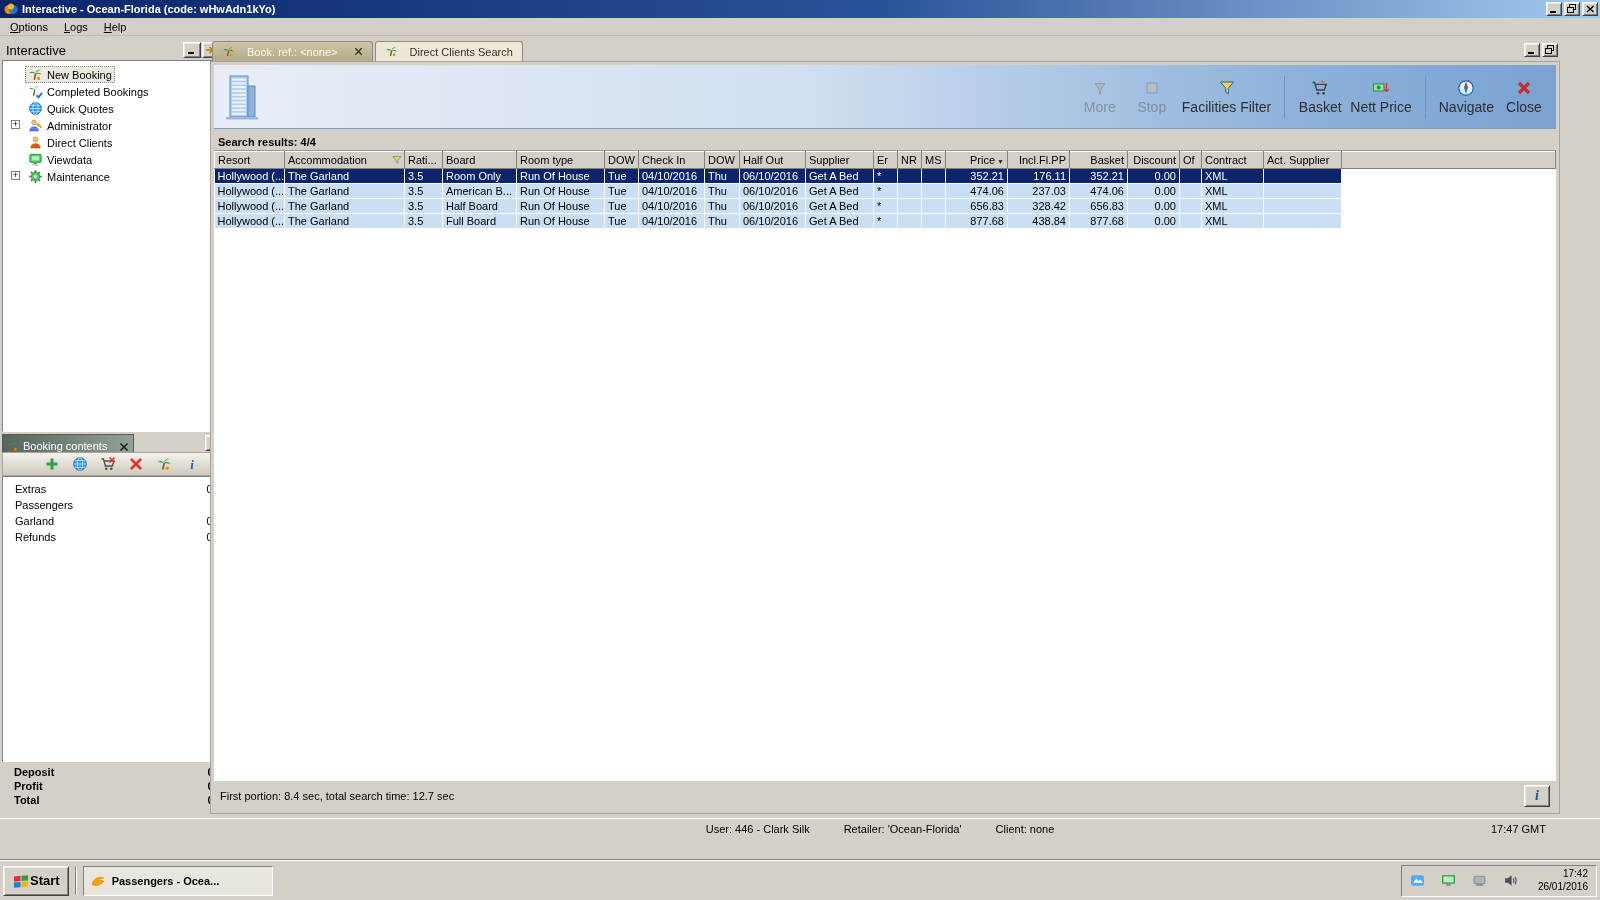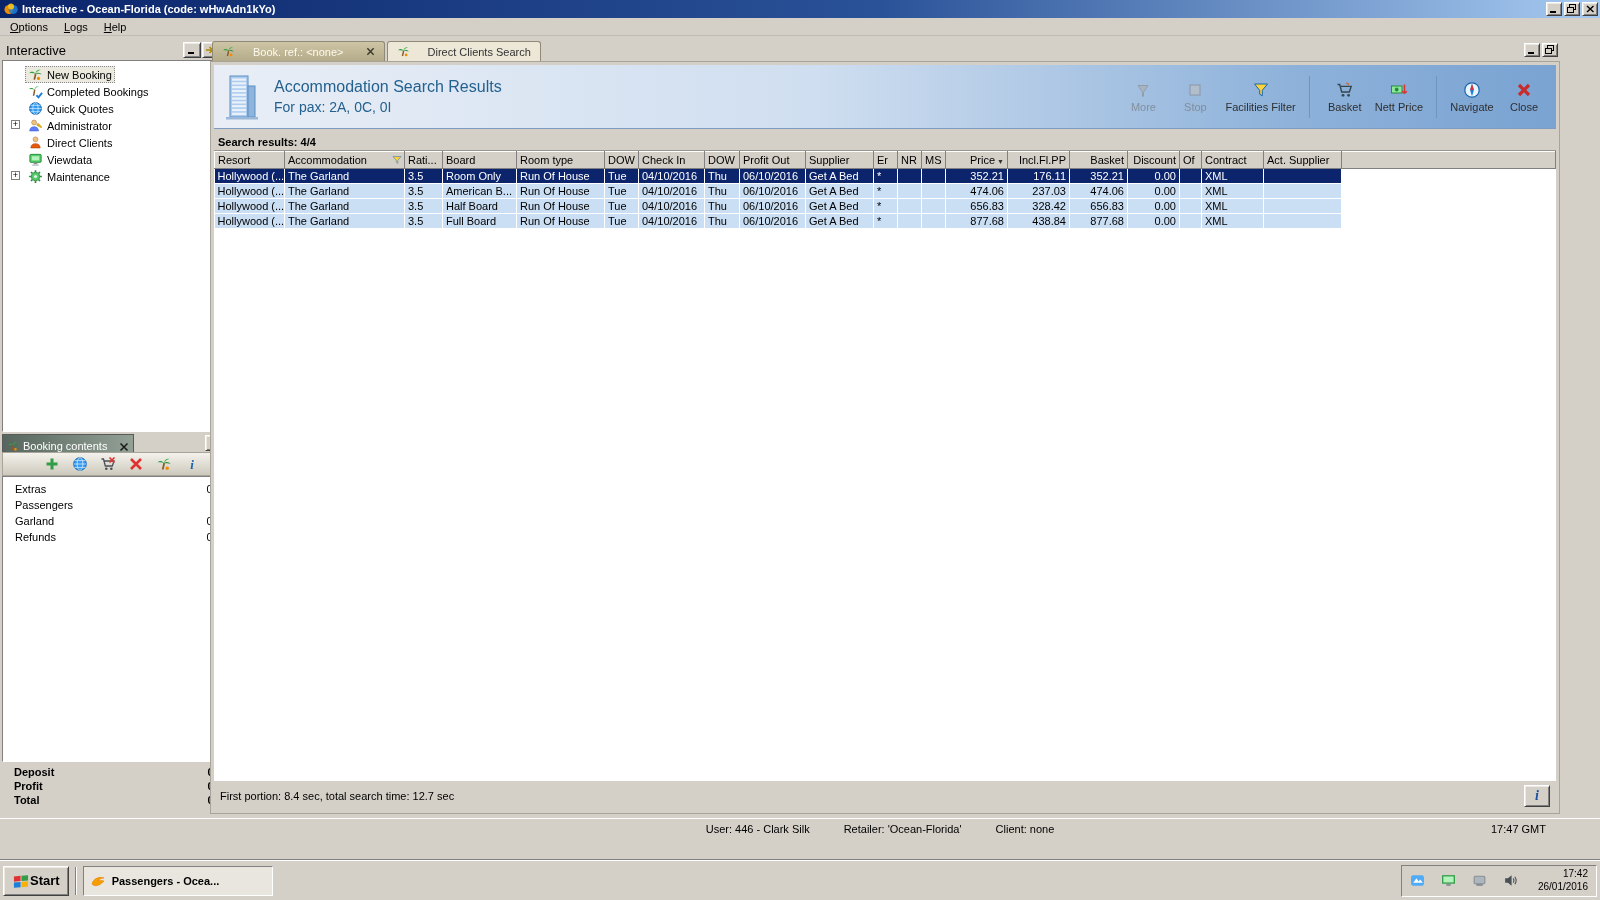--- a/index.html
+++ b/index.html
@@ -45,35 +45,35 @@
   .bk-list{flex:1;background:#fff;border:1px solid;border-color:#808080 #fff #fff #808080;padding-top:6px;min-height:0}
   .bk-row{display:flex;height:16px;padding:0 12px}
   .bk-row .lbl{flex:1}
   .bk-totals{padding:4px 12px 6px}
   .bk-trow{display:flex;height:14px;font-weight:bold}
   .bk-trow .lbl{flex:1}
 
   
   .main{position:absolute;left:210px;top:40px;right:40px;height:774px;display:flex;flex-direction:column}
   .tabstrip{position:relative;height:21px;display:flex;align-items:flex-end;padding-left:2px}
-  .tab{height:20px;display:flex;align-items:center;gap:18px;padding:0 9px;margin-right:2px;border:1px solid #8f8a77;border-bottom:none;border-radius:3px 3px 0 0;background:#ece7d6;color:#333}
+  .tab{height:20px;display:flex;align-items:center;gap:12px;padding:0 9px;margin-right:2px;border:1px solid #8f8a77;border-bottom:none;border-radius:3px 3px 0 0;background:#ece7d6;color:#333}
   .tab.active{background:linear-gradient(#cec5a6,#b4ab8a);color:#fdf9ec}
   .tab-ico{width:13px;height:13px}
   .tab-x{width:9px;height:9px;margin-left:4px}
   .mdi-btns{position:absolute;right:2px;top:3px;display:flex;gap:2px}
   .mdi-btn{width:16px;height:14px;display:flex;align-items:center;justify-content:center}
 
   
   .content{flex:1;display:flex;flex-direction:column;background:#d4d0c8;border:1px solid #a8a49a;padding:3px;min-height:0}
   .band{height:64px;flex:0 0 64px;background:linear-gradient(90deg,#e9eef6 0%,#cfdef0 45%,#8eb2da 80%,#7aa3d2 100%);border-bottom:1px solid #7d9cc0;display:flex;align-items:center;gap:12px;padding:0 8px}
   .band-title{color:#24618f;line-height:1.3}
   .band-title .bt1{font-size:16px}
   .band-title .bt2{font-size:14px}
   .band-tools{margin-left:auto;display:flex;align-items:center;gap:8px;padding-right:2px}
-  .tool{min-width:44px;display:flex;flex-direction:column;align-items:center;gap:2px;font-size:11px;color:#2f2f2f;white-space:nowrap}
+  .tool{min-width:44px;display:flex;flex-direction:column;align-items:center;gap:2px;font-size:14px;color:#2f2f2f;white-space:nowrap}
   .tool-ico{width:20px;height:18px}
   .tool.disabled{filter:grayscale(1);opacity:.6;color:#6f6f6f}
   .tsep{width:1px;height:42px;background:#6f94bd;margin:0 5px}
 
   .results-bar{height:16px;flex:0 0 16px;display:flex;align-items:center;font-weight:bold;padding:0 4px;margin-top:5px}
 
   .grid-area{flex:1;background:#fff;overflow:hidden;border-top:1px solid #9a968c;min-height:0}
   table.grid{border-collapse:collapse;table-layout:fixed;width:100%}
   .grid th{height:17px;background:#d4d0c8;border:1px solid;border-color:#fff #808080 #808080 #fff;font-weight:normal;text-align:left;padding:0 3px;white-space:nowrap;overflow:hidden;position:relative;font-size:11px}
   .grid th.num{text-align:right}
@@ -426,24 +426,20 @@
                 <rect x="10" y="23.5" width="14" height="2.2"></rect>
                 <rect x="10" y="27.3" width="14" height="2.2"></rect>
                 <rect x="10" y="31.1" width="14" height="2.2"></rect>
                 <rect x="10" y="34.9" width="14" height="2.2"></rect>
                 <rect x="10" y="38.7" width="14" height="2.2"></rect>
               </g>
               <rect x="26" y="12" width="7" height="31" fill="#8fb4dc" stroke="#5b8ec4"></rect>
               <rect x="4" y="43" width="32" height="2.5" fill="#9bb8d8"></rect>
             </svg>
         </span>
-        <div class="band-title">
-          <div class="bt1">Accommodation Search Results</div>
-          <div class="bt2">For pax: 2A, 0C, 0I</div>
-        </div>
         <div class="band-tools">
             <div class="tool disabled">
               <span class="tool-ico">
                 <svg viewBox="0 0 18 18">
                   <path d="M4 4.5h10L9 12Z" fill="#b0a8c8" stroke="#8a82a8"></path>
                   <path d="M9 12v3.5" stroke="#8a82a8" stroke-width="2"></path>
                 </svg>
               </span>
               <span>More</span>
             </div>
@@ -541,21 +537,21 @@
                     <svg viewBox="0 0 10 10">
                       <path d="M1 1.5h8L5.8 5.3v3.2L4.2 7V5.3Z" fill="#ffd43b" stroke="#5f84ab" stroke-width=".7"></path>
                     </svg>
                   </span></th>
                 <th><span>Rati...</span></th>
                 <th><span>Board</span></th>
                 <th><span>Room type</span></th>
                 <th><span>DOW</span></th>
                 <th><span>Check In</span></th>
                 <th><span>DOW</span></th>
-                <th><span>Profit Out</span></th>
+                <th><span>Half Out</span></th>
                 <th><span>Supplier</span></th>
                 <th><span>Er</span></th>
                 <th><span>NR</span></th>
                 <th><span>MS</span></th>
                 <th class="num"><span>Price</span><span class="sort">▼</span></th>
                 <th class="num"><span>Incl.Fl.PP</span></th>
                 <th class="num"><span>Basket</span></th>
                 <th class="num"><span>Discount</span></th>
                 <th><span>Of</span></th>
                 <th><span>Contract</span></th>

